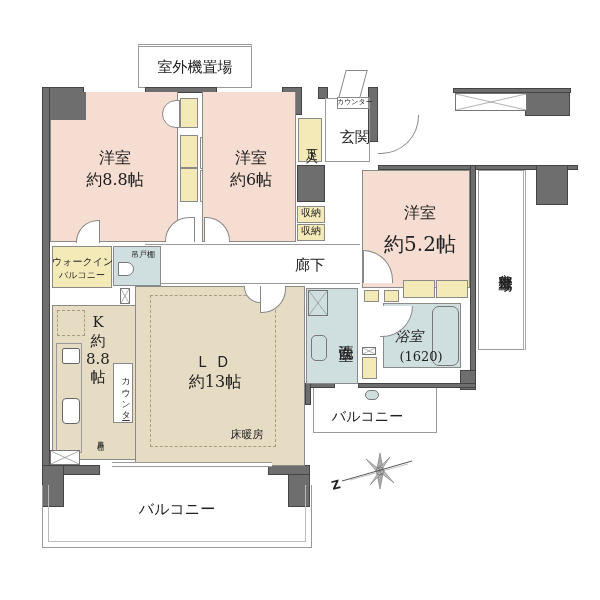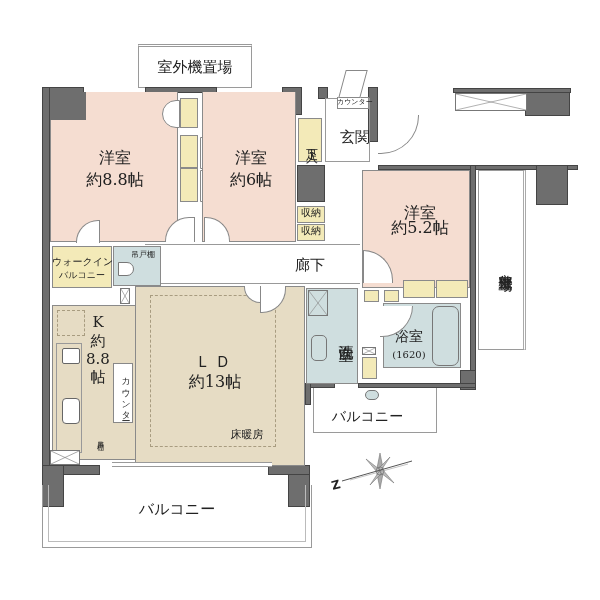--- a/index.html
+++ b/index.html
@@ -84,21 +84,21 @@
 <div class="lbl" style="left:337px;top:98px;width:32px;font-size:7px;">カウンター</div>
 <div class="lbl" style="left:338px;top:128px;width:34px;font-size:15px;">玄関</div>
 <div class="door" style="left:378px;top:115px;width:40px;height:38px;border-radius:0 0 38px 0;border-top:none;border-left:none;"></div>
 <div class="door" style="left:342px;top:70px;width:20px;height:26px;transform:skewX(-15deg);"></div>
 
 <div class="abs" style="left:145px;top:244px;width:215px;height:40px;background:#fff;border-top:1px solid #999;border-bottom:1px solid #999;"></div>
 <div class="lbl" style="left:290px;top:256px;width:40px;font-size:15px;">廊下</div>
 
 <div class="abs pink" style="left:362px;top:170px;width:108px;height:118px;"></div>
 <div class="lbl" style="left:370px;top:203px;width:100px;font-size:16px;">洋室</div>
-<div class="lbl" style="left:370px;top:218px;width:100px;font-size:16px;">約5.2帖</div>
+<div class="lbl" style="left:370px;top:232px;width:100px;font-size:20px;">約5.2帖</div>
 <div class="door" style="left:363px;top:250px;width:28px;height:32px;border-radius:0 32px 0 0;border-bottom:none;"></div>
 <div class="abs yellow" style="left:403px;top:280px;width:32px;height:18px;"></div>
 <div class="abs yellow" style="left:436px;top:280px;width:32px;height:18px;"></div>
 <div class="abs yellow" style="left:364px;top:290px;width:15px;height:12px;"></div>
 <div class="abs yellow" style="left:384px;top:290px;width:15px;height:12px;"></div>
 
 <div class="abs outline" style="left:478px;top:170px;width:48px;height:180px;border-right:3px double #aaa;"></div>
 <div class="lbl vert" style="left:488px;top:215px;width:26px;height:100px;font-size:14px;">室外機置場</div>
 
 <div class="abs yellow" style="left:52px;top:246px;width:60px;height:42px;"></div>
@@ -156,22 +156,22 @@
 <div class="abs yellow" style="left:362px;top:357px;width:15px;height:22px;"></div>
 <div class="abs xbox" style="left:362px;top:347px;width:14px;height:8px;">
   <svg viewBox="0 0 14 8" preserveAspectRatio="none">
       <line x1="0" y1="0" x2="14" y2="8" stroke="#777" stroke-width="0.7"></line>
       <line x1="14" y1="0" x2="0" y2="8" stroke="#777" stroke-width="0.7"></line>
     </svg>
 </div>
 
 <div class="abs blue" style="left:383px;top:303px;width:78px;height:65px;"></div>
 <div class="abs" style="left:432px;top:306px;width:27px;height:60px;border:1px solid #777;border-radius:7px;background:#cfdedf;"></div>
-<div class="lbl" style="left:385px;top:328px;width:48px;font-size:14px;">浴室</div>
-<div class="lbl" style="left:385px;top:349px;width:48px;font-size:10px;">(1620)</div>
+<div class="lbl" style="left:385px;top:328px;width:48px;font-size:14px;font-style:italic;">浴室</div>
+<div class="lbl" style="left:385px;top:349px;width:72px;font-size:13px;">(1620)</div>
 <div class="door" style="left:380px;top:306px;width:32px;height:30px;border-radius:0 0 32px 0;border-top:none;border-left:none;"></div>
 
 <div class="abs outline" style="left:313px;top:388px;width:124px;height:45px;border-top:none;"></div>
 <div class="abs" style="left:365px;top:390px;width:14px;height:10px;border:1px solid #777;border-radius:5px;background:#cfdedf;"></div>
 <div class="lbl" style="left:320px;top:408px;width:95px;font-size:14px;">バルコニー</div>
 
 <div class="abs outline" style="left:42px;top:485px;width:270px;height:63px;border-top:none;"></div>
 <div class="abs" style="left:48px;top:485px;width:258px;height:57px;border:1px solid #bbb;border-top:none;"></div>
 <div class="lbl" style="left:42px;top:500px;width:270px;font-size:15px;">バルコニー</div>
 

